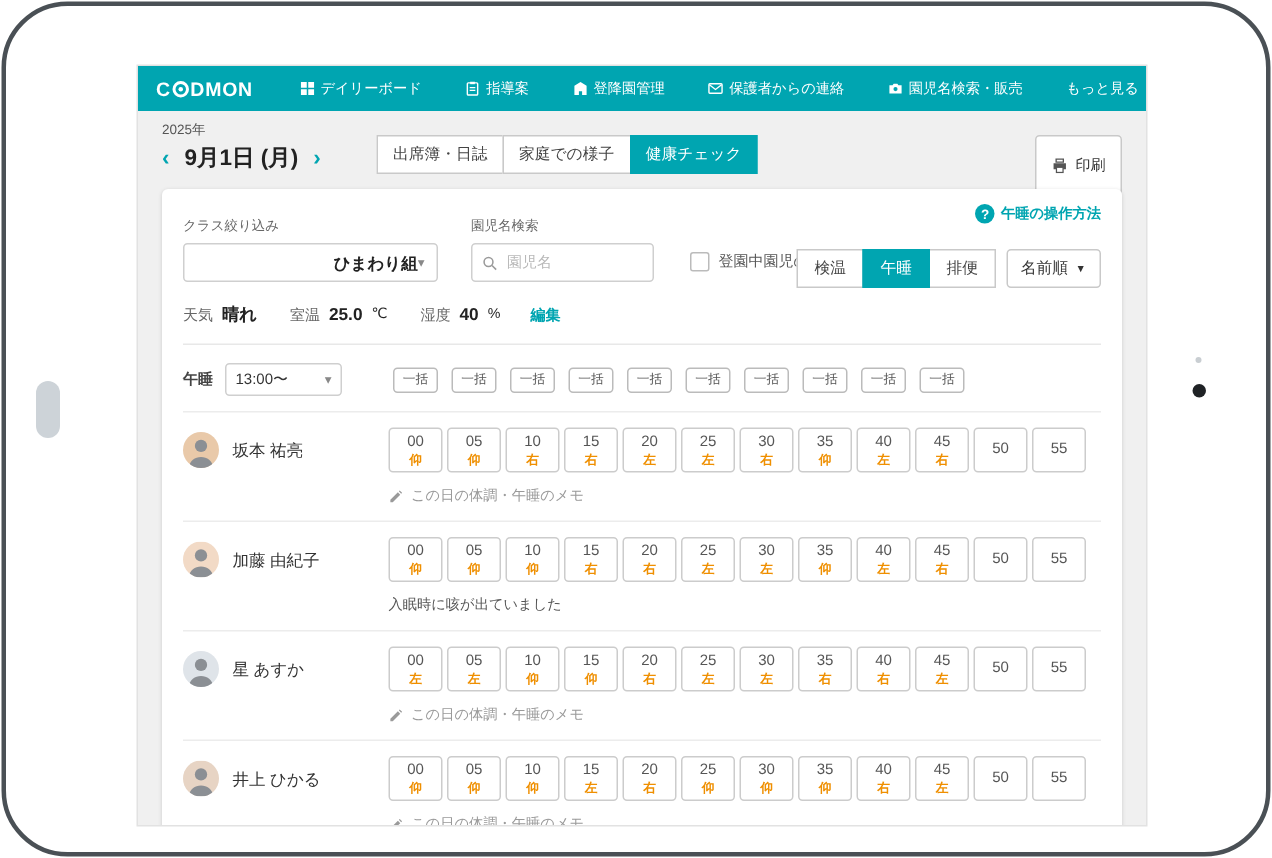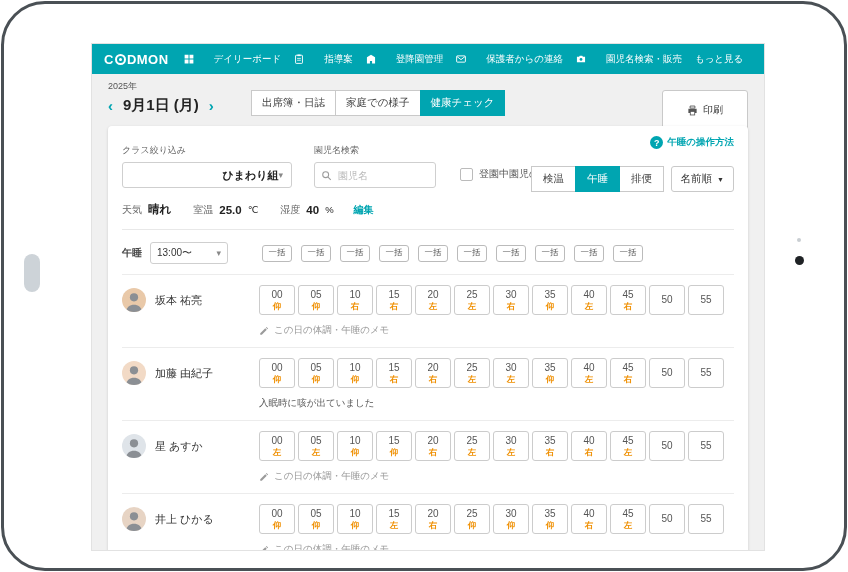--- a/index.html
+++ b/index.html
@@ -14,35 +14,35 @@
 
   
   .screen{position:absolute;left:88px;top:40px;width:672px;height:506px;background:#f0f0f0;overflow:hidden;outline:1px solid #e2e2e2;}
 
   
   .appbar{height:30px;background:var(--teal);display:flex;align-items:center;padding:0 10px 0 12px;gap:13px;color:#fff;}
   .logo{display:flex;align-items:center;font-weight:bold;font-size:13px;letter-spacing:.5px;margin-right:2px;cursor:pointer;}
   .logo-o{width:11px;height:11px;border:2px solid #fff;border-radius:50%;margin:0 1px;box-sizing:border-box;position:relative;}
   .logo-o::after{content:"";position:absolute;left:50%;top:50%;width:3px;height:3px;margin:-1.5px 0 0 -1.5px;border-radius:50%;background:#fff;}
   .nav{display:flex;gap:13px;align-items:center;font-size:9.5px;}
-  .nav-item{display:flex;align-items:center;gap:20px;cursor:pointer;white-space:nowrap;}
+  .nav-item{display:flex;align-items:center;gap:4px;cursor:pointer;white-space:nowrap;margin-left:16px;}
   .nav-icon{display:flex;align-items:center;}
   .nav-caret{font-size:6px;margin-left:1px;}
   .user-block{margin-left:auto;text-align:right;font-size:8.5px;line-height:1.35;white-space:nowrap;cursor:pointer;}
 
   
   .datebar{position:relative;height:52px;padding:6px 16px 0;box-sizing:border-box;}
   .year{font-size:9px;color:#555;}
   .date-nav{display:flex;align-items:center;gap:10px;margin-top:3px;}
   .arrow{color:var(--teal);font-size:15px;font-weight:bold;line-height:1;cursor:pointer;}
   .date-text{font-size:15px;font-weight:bold;color:#222;}
   .tabs{position:absolute;left:160px;top:16px;display:flex;}
   .tab{padding:12px 10px;height:24px;display:flex;align-items:center;background:#fff;border:1px solid #c9c9c9;font-size:10.5px;color:#444;margin-left:-1px;cursor:pointer;white-space:nowrap;}
   .tab.active{background:var(--teal);border-color:var(--teal);color:#fff;position:relative;z-index:1;}
-  .print-btn{position:absolute;right:16px;top:16px;height:40px;padding:0 24px;display:flex;align-items:center;gap:5px;background:#fff;border:1px solid #c9c9c9;border-radius:3px;font-size:10px;color:#333;cursor:pointer;font-family:inherit;}
+  .print-btn{position:absolute;right:16px;top:16px;height:40px;padding:0 10px;display:flex;align-items:center;gap:5px;background:#fff;border:1px solid #c9c9c9;border-radius:3px;font-size:10px;color:#333;cursor:pointer;font-family:inherit;}
 
   
   .card{margin:0 16px;background:#fff;border-radius:4px;box-shadow:0 1px 3px rgba(0,0,0,.15);padding:10px 14px 20px;position:relative;}
   .help-link{position:absolute;top:10px;right:14px;display:flex;align-items:center;gap:4px;color:var(--teal);font-size:9.5px;cursor:pointer;font-weight:bold;}
   .help-badge{width:13px;height:13px;border-radius:50%;background:var(--teal);color:#fff;font-size:9px;font-weight:bold;display:flex;align-items:center;justify-content:center;}
 
   .filters{display:flex;align-items:flex-end;gap:22px;margin-top:8px;}
   .fgroup{display:flex;flex-direction:column;gap:5px;}
   .flabel{font-size:9px;color:#666;}
   .select{width:170px;height:26px;border:1px solid var(--border);border-radius:3px;background:#fff;display:flex;align-items:center;justify-content:flex-end;padding:0 8px;font-size:11px;font-weight:bold;color:#222;cursor:pointer;box-sizing:border-box;}

